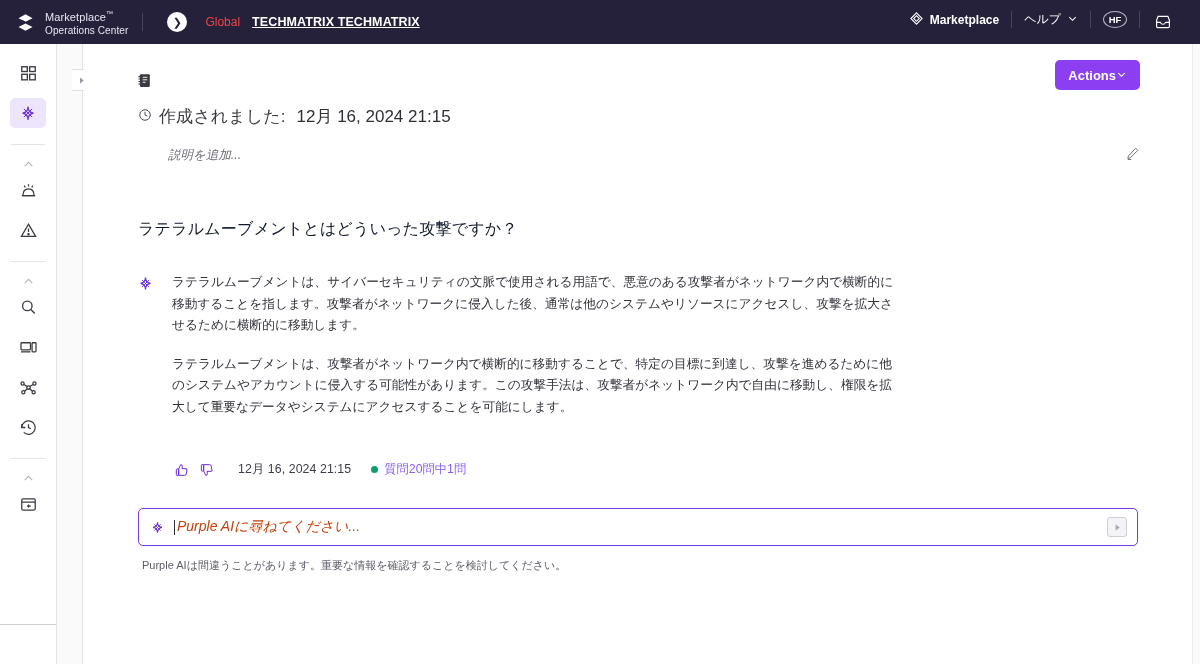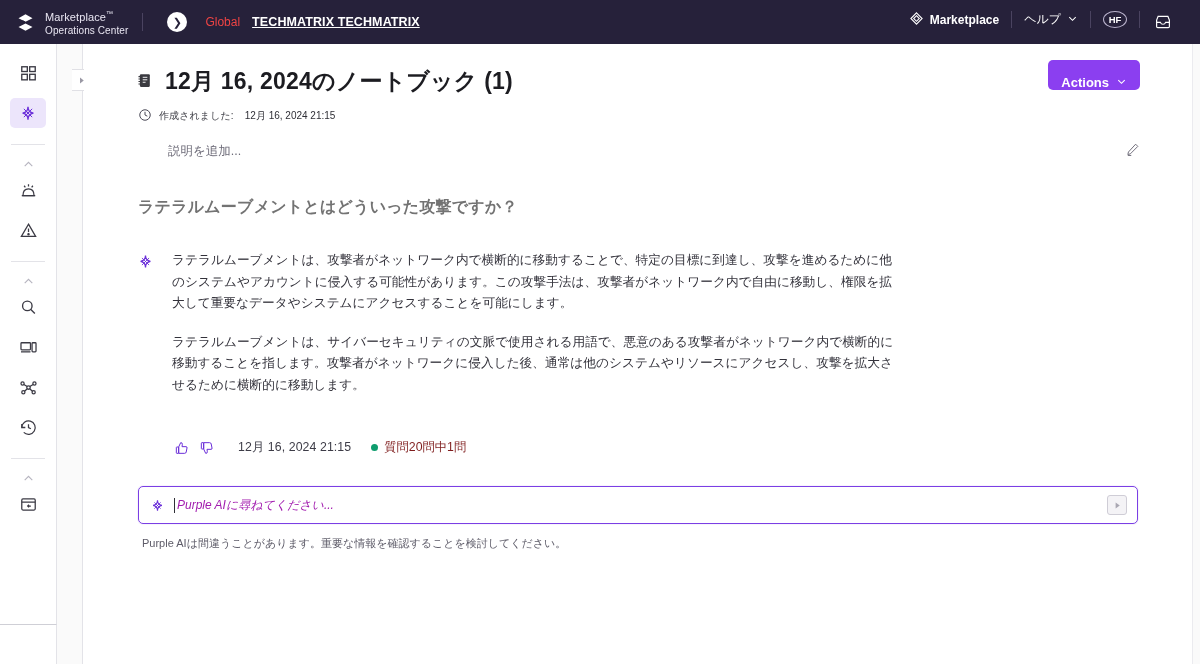--- a/index.html
+++ b/index.html
@@ -122,47 +122,47 @@
   .title-row { display: flex; align-items: flex-start; }
   .nb-icon { margin-right: 12px; margin-top: 6px; color: #3a3a40; }
   .page-title {
     font-size: 23px; font-weight: bold; color: #1c1c21;
     letter-spacing: .2px; line-height: 30px;
   }
   .actions-btn {
     position: absolute; right: 52px; top: 16px;
     background: #8b3ff0; color: #ffffff;
     border: none; border-radius: 5px;
-    height: 30px; padding: 0 13px;
+    height: 30px; padding: 8px 13px;
     font-size: 13px; font-weight: bold;
     font-family: "Liberation Sans", sans-serif;
-    display: flex; align-items: flex-end; gap: 7px;
+    display: flex; align-items: flex-start; 
   }
 
   .created-row {
     display: flex; align-items: center; gap: 7px;
     margin-top: 12px; margin-left: 2px;
-    font-size: 10px; color: #3c3c44;
+    font-size: 17px; color: #3c3c44;
   }
   .created-row .label { letter-spacing: .1px; }
   .created-row .value { color: #2f2f36; margin-left: 4px; }
 
   .desc-row {
     display: flex; align-items: center;
     margin-top: 18px; margin-left: 32px;
     padding-right: 0;
   }
   .desc-text {
-    font-size: 12.5px; color: #6d6b78; 
+    font-size: 12.5px; color: #6d6b78; font-style: italic;
   }
   .desc-edit { margin-left: auto; color: #6a6875; }
 
   .question {
-    margin-top: 36px; margin-left: 2px;
-    font-size: 16px; font-weight: bold; color: #737373;
+    margin-top: 54px; margin-left: 2px;
+    font-size: 16px; font-weight: normal; color: #0f172a;
     letter-spacing: .2px;
   }
 
   .answer-block {
     margin-top: 32px; display: flex;
   }
   .ai-bullet { width: 36px; flex: 0 0 36px; padding-top: 2px; }
   .answer-text { flex: 1; max-width: 725px; }
   .answer-text p {
     margin: 0 0 17px 0;
@@ -174,36 +174,36 @@
     display: flex; align-items: center; gap: 0;
     margin-top: 26px; margin-left: 38px;
     font-size: 12.3px; color: #4a4956;
   }
   .meta-icon { color: #6b2fd9; margin-right: 9px; display:flex; }
   .meta-ts { margin-left: 14px; color: #3d3c47; letter-spacing: .1px; }
   .meta-dot {
     width: 7px; height: 7px; border-radius: 50%;
     background: #0f9d6e; margin-left: 20px; margin-right: 6px;
   }
-  .meta-count { color: #7f1d1d; }
+  .meta-count { color: #8b5cf6; }
 
   
   .prompt-wrap { margin-top: 30px; margin-left: 2px; margin-right: 2px; }
   .prompt-box {
     border: 1.6px solid #7b3fe4; border-radius: 5px;
     height: 38px; display: flex; align-items: center;
     padding: 0 10px; background: #ffffff;
     box-shadow: 0 0 0 1px rgba(123,63,228,.06);
   }
   .prompt-ai { margin-right: 8px; display: flex; }
   .caret {
     width: 1px; height: 15px; background: #2f2f36; margin-right: 2px;
   }
   .prompt-ph {
-    font-size: 12px; color: #a21caf; font-style: italic;
+    font-size: 14px; color: #c2410c; font-style: italic;
   }
   .send-btn {
     margin-left: auto; width: 20px; height: 20px;
     border: 1px solid #cfcdd6; border-radius: 3px;
     background: #f4f3f6; color: #a9a7b2;
     display: flex; align-items: center; justify-content: center;
     font-size: 9px;
   }
   .disclaimer {
     margin-top: 12px; margin-left: 4px;
@@ -389,21 +389,20 @@
     </button>
 
     <div class="title-row">
       <span class="nb-icon">
         <svg width="17" height="17" viewBox="0 0 24 24" fill="none" stroke="#3a3a40" stroke-width="1.6">
           <rect x="5.5" y="3" width="14" height="18" rx="1.5" fill="#3a3a40" stroke="none"></rect>
           <path d="M3.5 6.5 L7 6.5 M3.5 10 L7 10 M3.5 13.5 L7 13.5 M3.5 17 L7 17" stroke="#3a3a40" stroke-width="1.5"></path>
           <path d="M9.5 7.5 L16 7.5 M9.5 11 L16 11 M9.5 14.5 L13.5 14.5" stroke="#ffffff" stroke-width="1.3"></path>
         </svg>
       </span>
-      <div class="page-title">12月 16, 2024のノートブック (1)</div>
     </div>
 
     <div class="created-row">
       <span>
         <svg width="14" height="14" viewBox="0 0 24 24" fill="none" stroke="#4a4956" stroke-width="1.7">
           <circle cx="12" cy="12" r="9"></circle>
             <path d="M12 6.5 L12 12 L16 14"></path>
         </svg>
       </span>
       <span class="label">作成されました:</span>
@@ -423,22 +422,22 @@
     <div class="question">ラテラルムーブメントとはどういった攻撃ですか？</div>
 
     <div class="answer-block">
       <div class="ai-bullet">
         <svg width="19" height="19" viewBox="0 0 24 24" fill="none" stroke="#6b2fd9" stroke-width="1.6">
           <path d="M12 3 C12 7.2 14 9.6 18.2 10.4 C14 11.2 12 13.6 12 18 C12 13.6 10 11.2 5.8 10.4 C10 9.6 12 7.2 12 3 Z" transform="translate(0,1.5)"></path>
           <path d="M7.5 7.5 L16.5 16.5 M16.5 7.5 L7.5 16.5" stroke-width="1.1"></path>
         </svg>
       </div>
       <div class="answer-text">
+        <p>ラテラルムーブメントは、サイバーセキュリティの文脈で使用される用語で、悪意のある攻撃者がネットワーク内で横断的に移動することを指します。攻撃者がネットワークに侵入した後、通常は他のシステムやリソースにアクセスし、攻撃を拡大させるために横断的に移動します。</p>
         <p>ラテラルムーブメントは、攻撃者がネットワーク内で横断的に移動することで、特定の目標に到達し、攻撃を進めるために他のシステムやアカウントに侵入する可能性があります。この攻撃手法は、攻撃者がネットワーク内で自由に移動し、権限を拡大して重要なデータやシステムにアクセスすることを可能にします。</p>
-        <p>ラテラルムーブメントは、サイバーセキュリティの文脈で使用される用語で、悪意のある攻撃者がネットワーク内で横断的に移動することを指します。攻撃者がネットワークに侵入した後、通常は他のシステムやリソースにアクセスし、攻撃を拡大させるために横断的に移動します。</p>
       </div>
     </div>
 
     <div class="meta-row">
       <span class="meta-icon">
         <svg width="16" height="16" viewBox="0 0 24 24" fill="none" stroke="#6b2fd9" stroke-width="1.5">
           <path d="M7 10.5 L10 4 Q12.5 3.5 12.5 6.5 L12 10 L18 10 Q20 10 19.5 12 L18.3 18 Q18 20 16 20 L7 20 Z"></path>
           <rect x="3.5" y="10.5" width="3.5" height="9.5" rx="0.8"></rect>
         </svg>
       </span>

